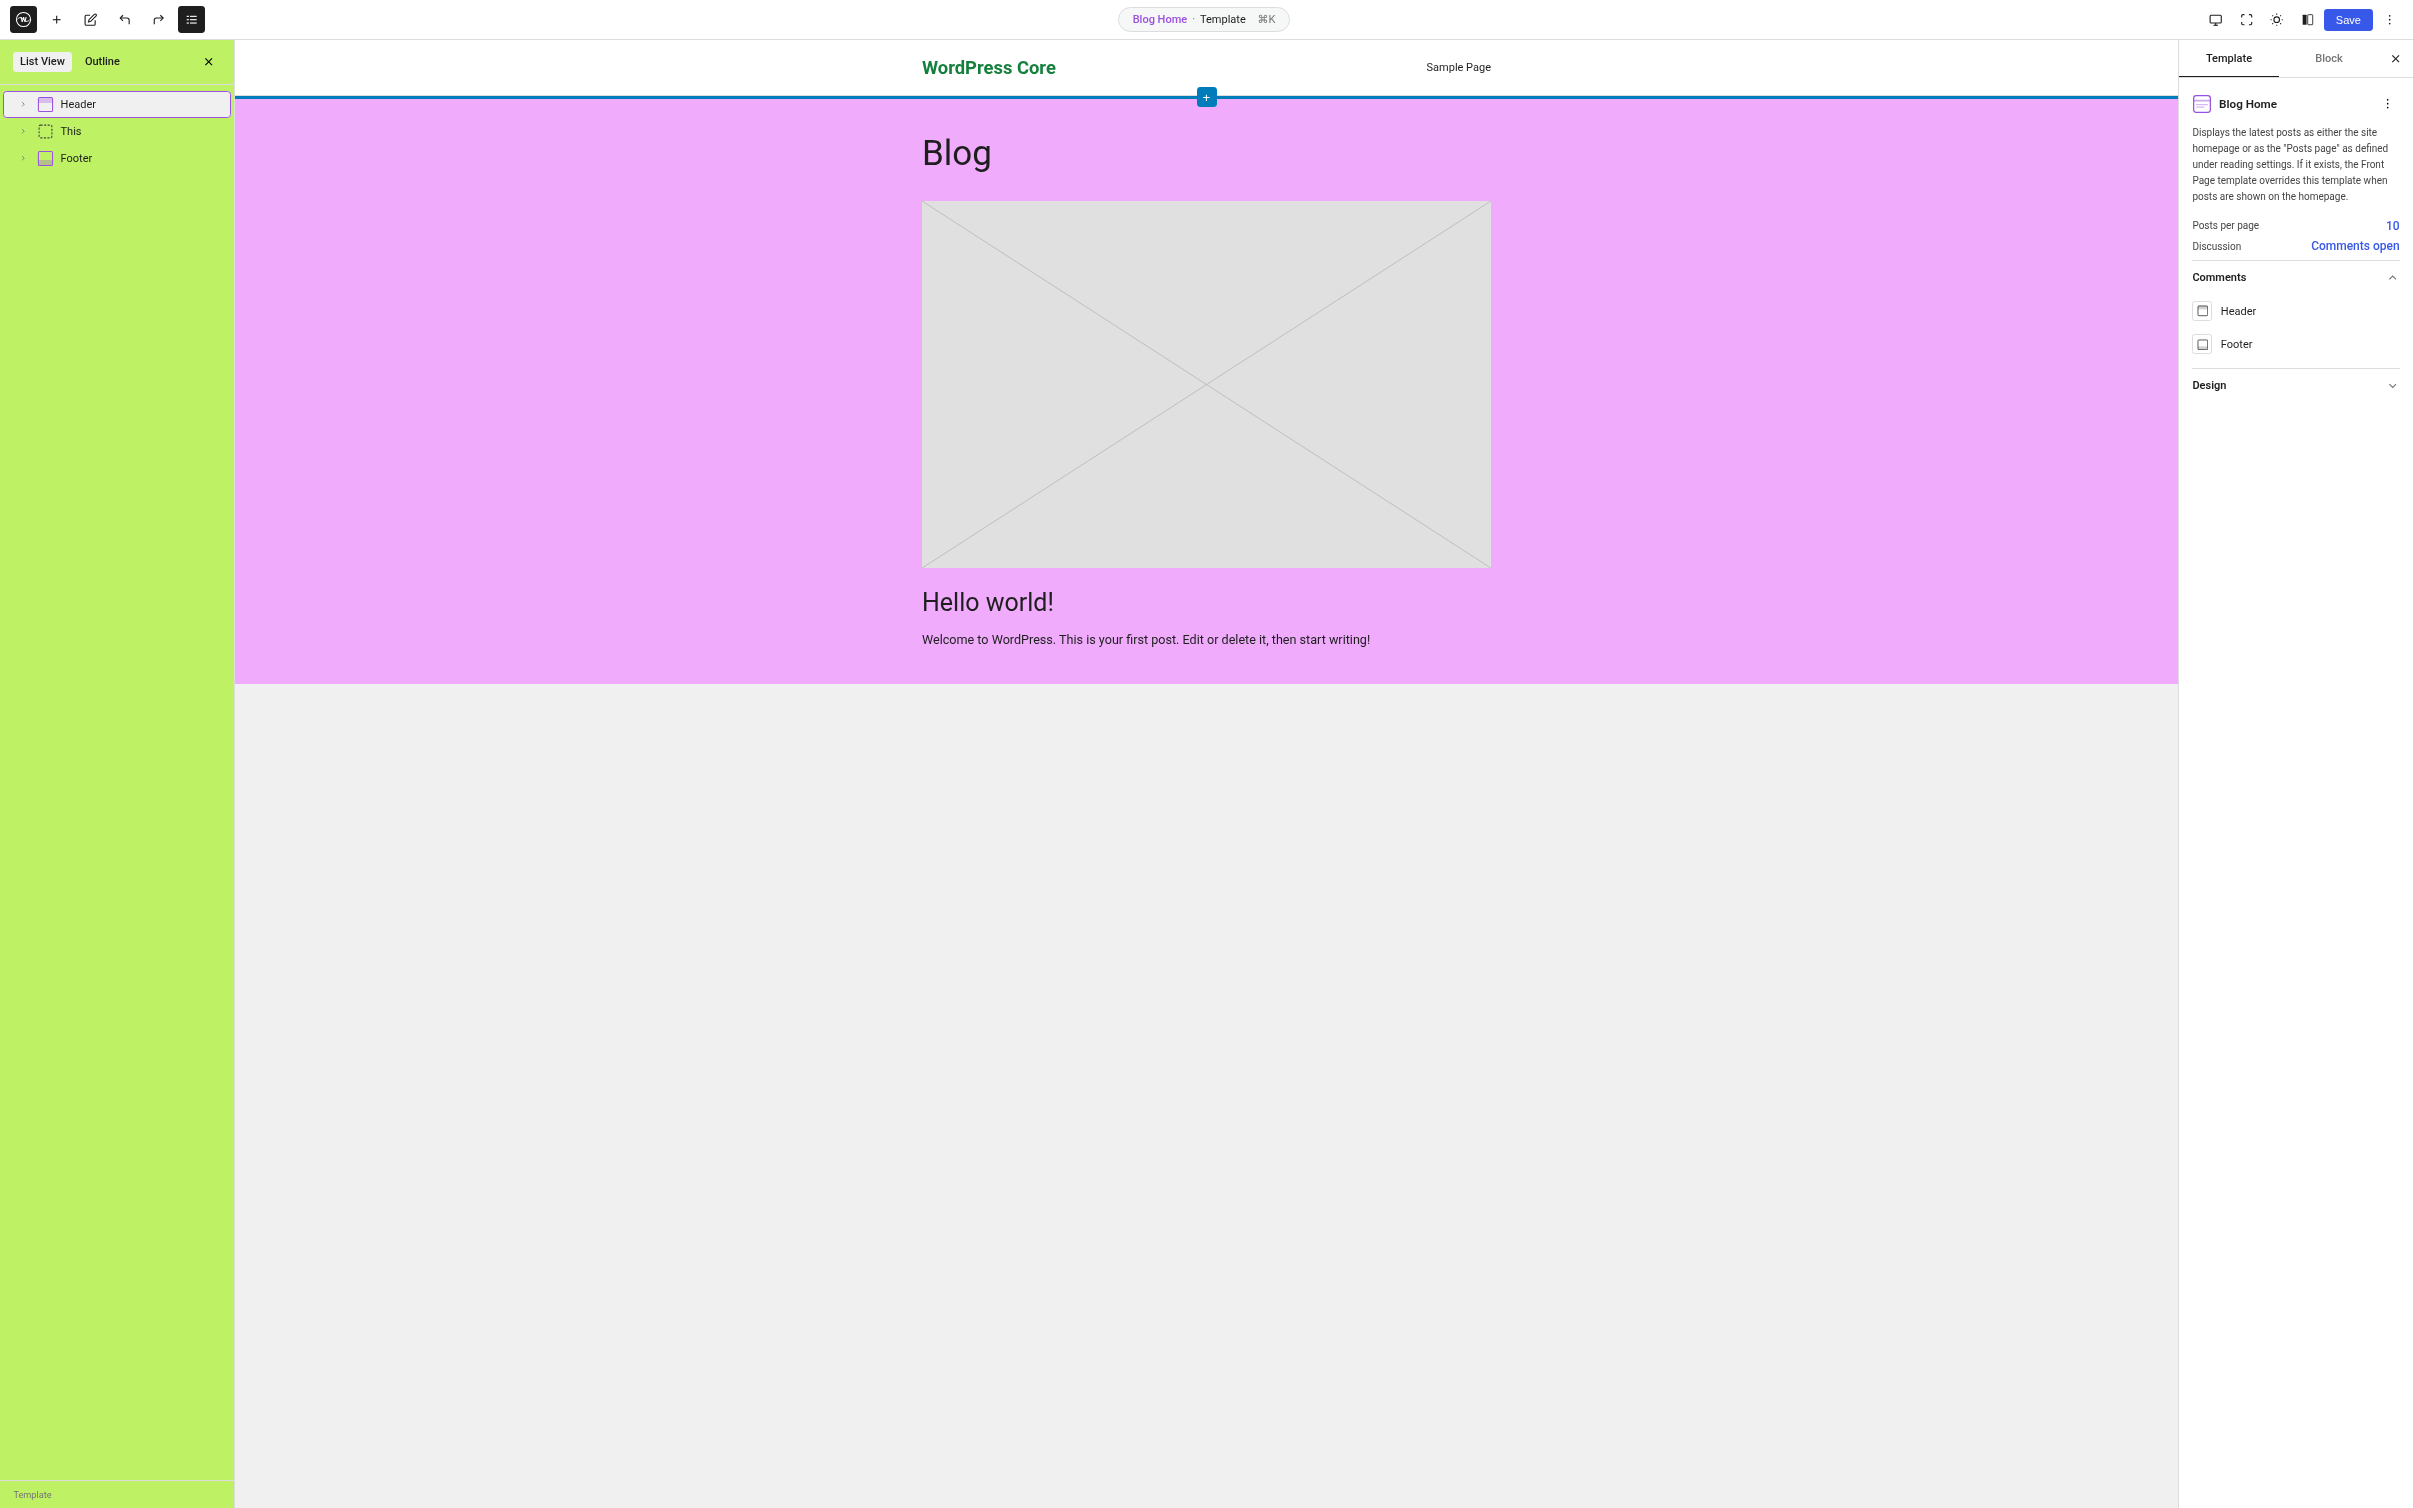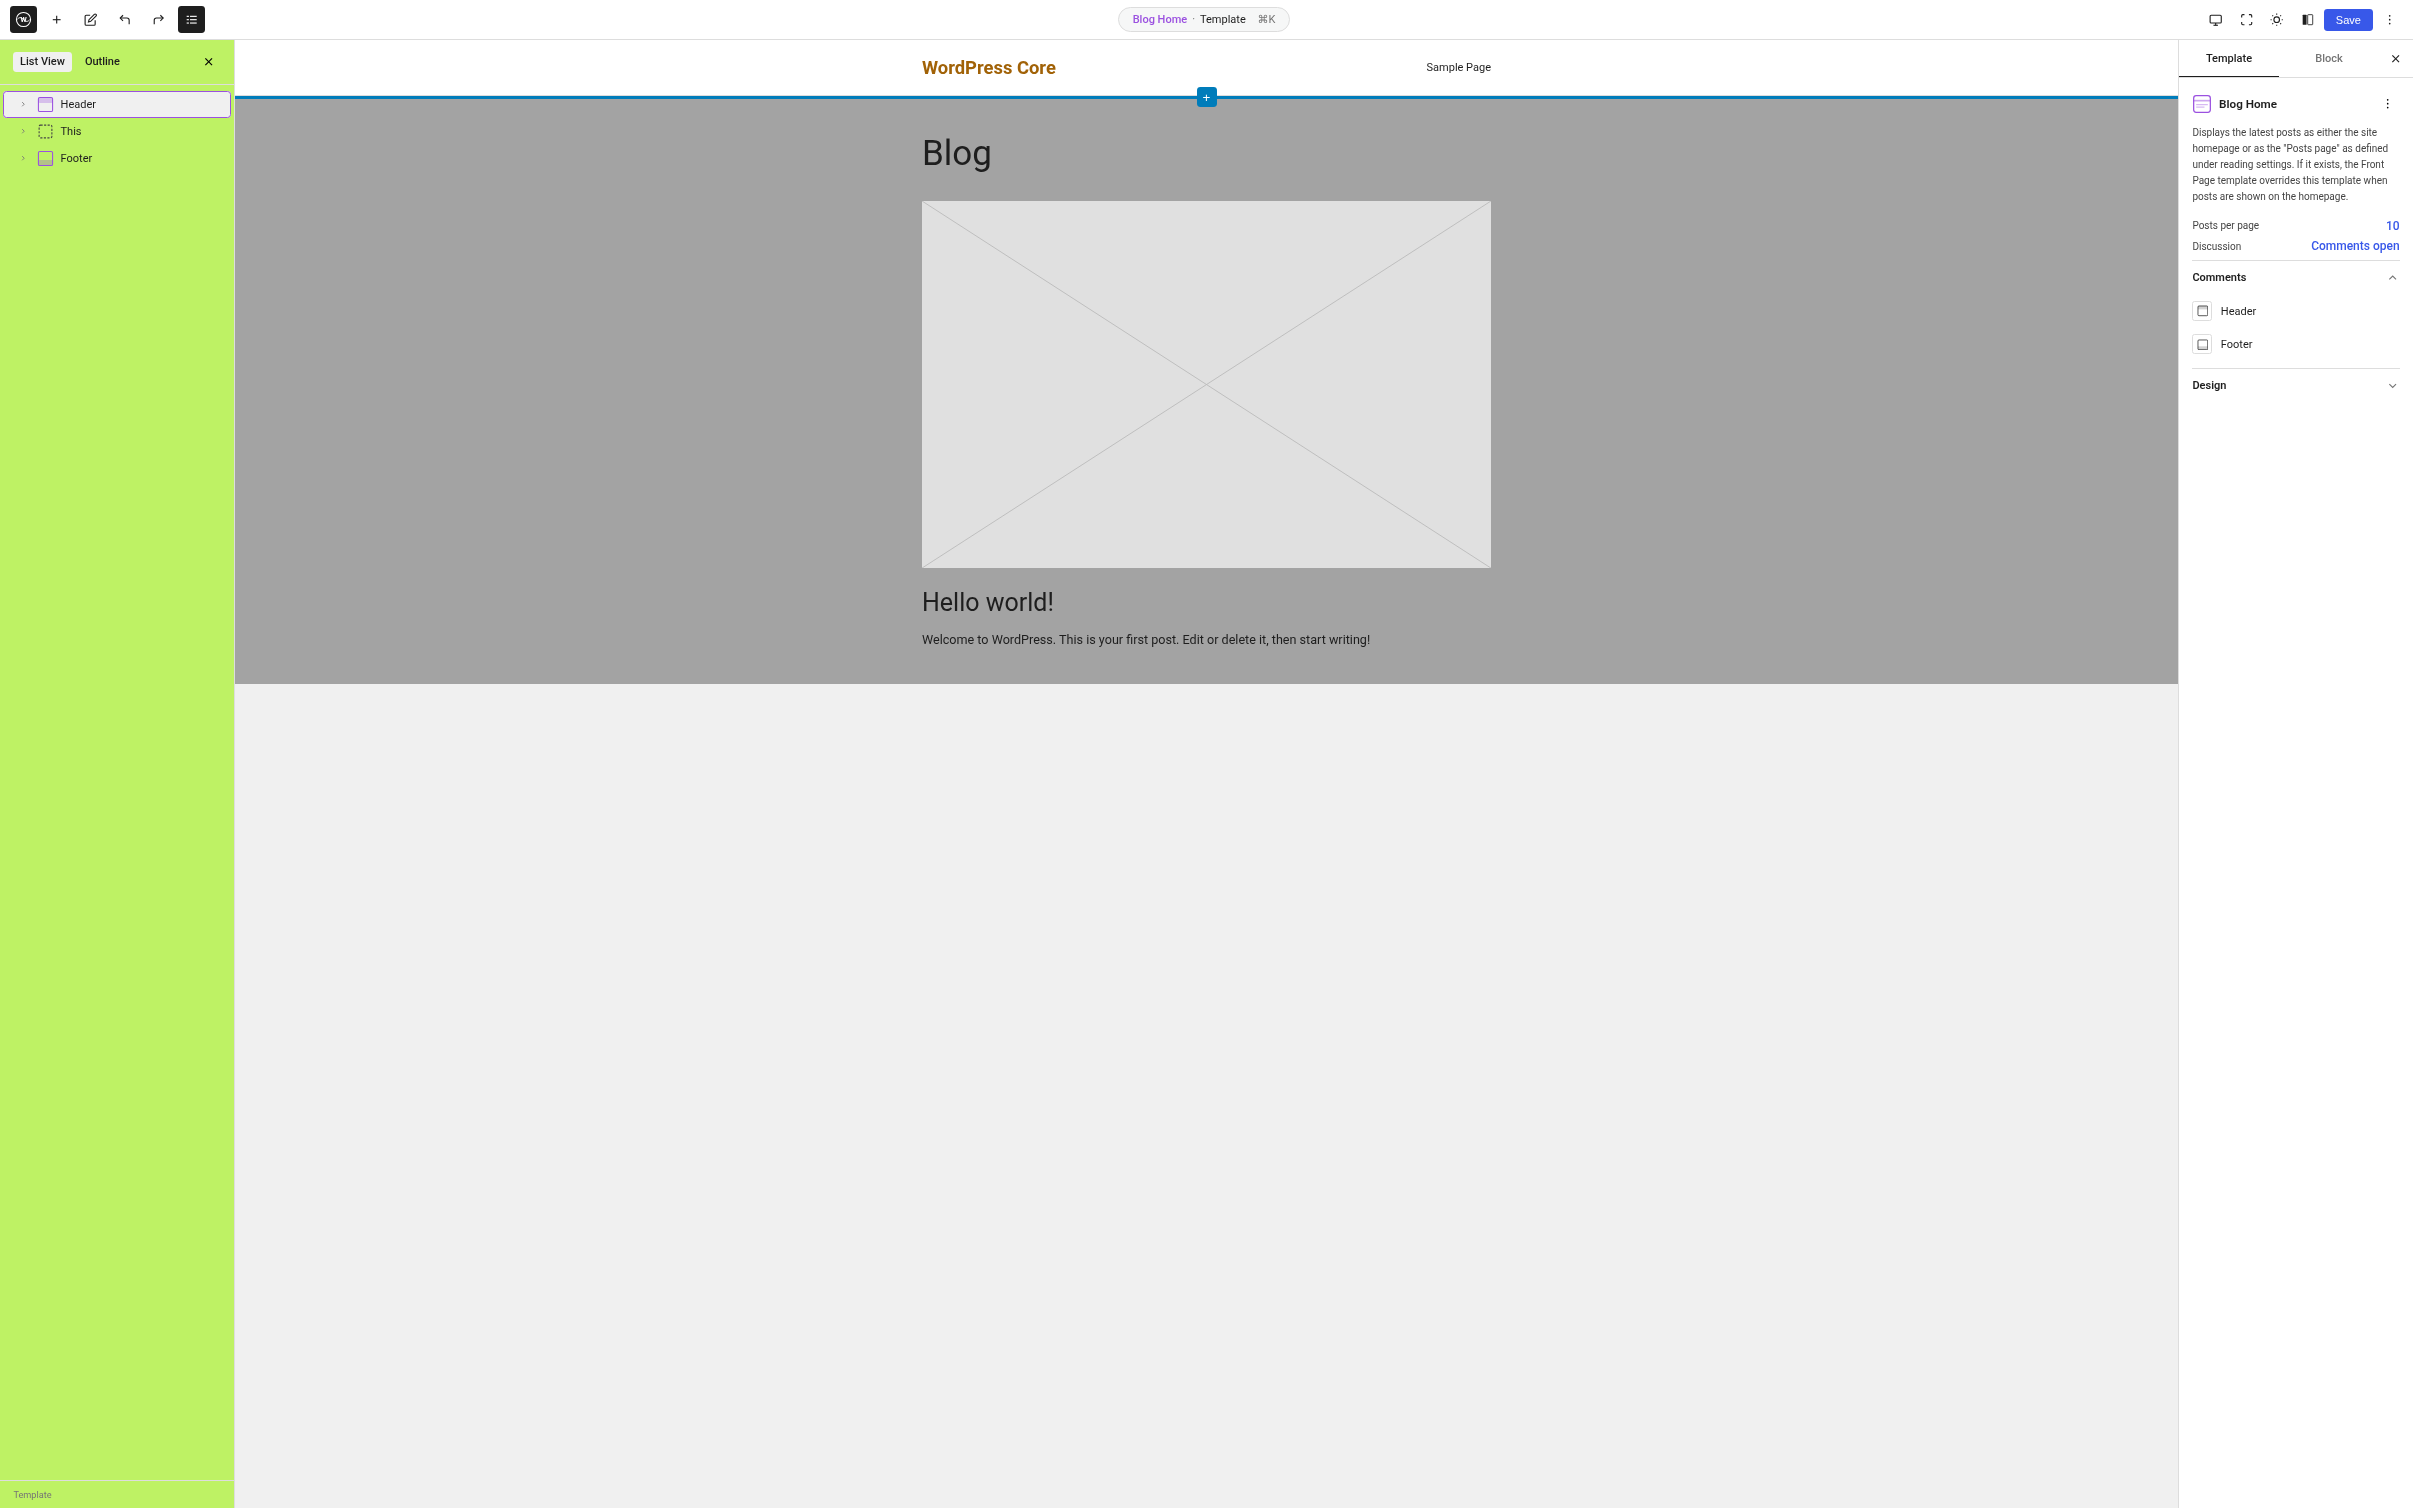--- a/index.html
+++ b/index.html
@@ -69,21 +69,21 @@
     }
     .sidebar-item.selected { background: #f0f0f0; outline: 1.7px solid #9b51e0; outline-offset: -1.7px; }
     .sidebar-item-chevron { width: 13.4px; height: 13.4px; display: flex; align-items: center; justify-content: center; color: #757575; flex-shrink: 0; }
     .sidebar-item-icon { width: 17px; height: 17px; flex-shrink: 0; }
     .sidebar-item-label { font-size: 11px; color: #1e1e1e; }
     .sidebar-footer { padding: 6.7px 13.4px; border-top: 0.8px solid #ddd; }
     .sidebar-bottom-label { font-size: 9.2px; color: #757575; }
 
     
     .canvas { flex: 1; background: #f0f0f0; overflow-y: auto; display: flex; flex-direction: column; align-items: center; }
-    .site-title { font-size: 18.4px; font-weight: 700; color: #a16207; }
+    .site-title { font-size: 18.4px; font-weight: 700; color: #15803d; }
     .nav-link { font-size: 11px; color: #1e1e1e; }
 
     
     .insert-handle-row {
       display: flex; align-items: center; justify-content: center;
       background: #007cba; height: 2.5px; position: relative; width: 100%;
     }
     .insert-btn {
       position: absolute; top: 50%; left: 50%; transform: translate(-50%, -50%);
       width: 20px; height: 20px; background: #007cba; border: none; border-radius: 3.4px;
@@ -310,21 +310,21 @@
       <div style="max-width:637px; margin:0 auto; padding:17px 34px; display:flex; align-items:center; justify-content:space-between;">
         <span class="site-title">WordPress Core</span>
         <span class="nav-link">Sample Page</span>
       </div>
     </div>
 
     <div class="insert-handle-row">
       <button class="insert-btn">+</button>
     </div>
 
-    <div style="width:100%; background:#a3a3a3;">
+    <div style="width:100%; background:#f0abfc;">
       <div style="max-width:637px; margin:0 auto; padding:34px;">
         <h1 class="blog-title">Blog</h1>
 
         <div class="placeholder-image">
           <svg viewBox="0 0 620 400" xmlns="http://www.w3.org/2000/svg">
             <rect width="620" height="400" fill="#e0e0e0"></rect>
             <line x1="0" y1="0" x2="620" y2="400" stroke="#bbb" stroke-width="1"></line>
             <line x1="620" y1="0" x2="0" y2="400" stroke="#bbb" stroke-width="1"></line>
           </svg>
         </div>

